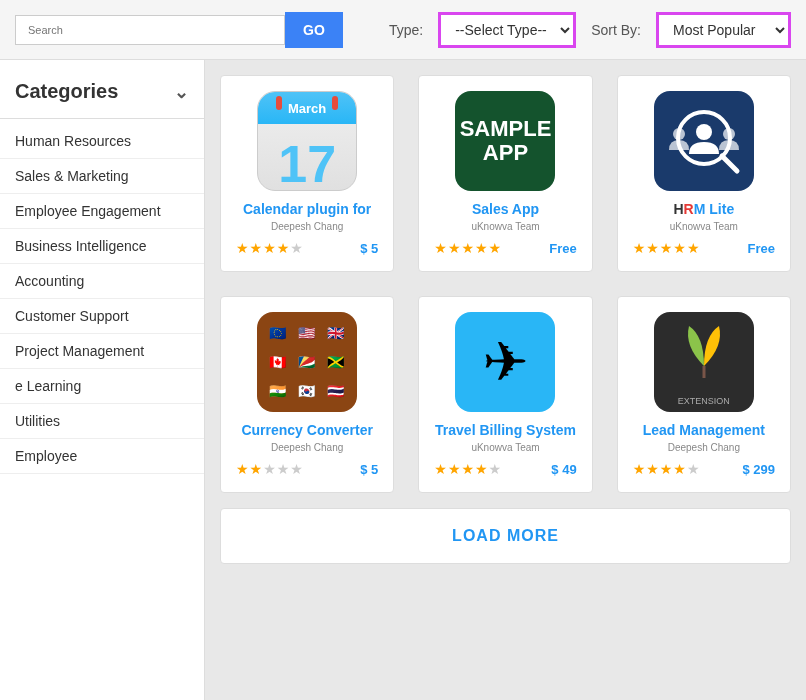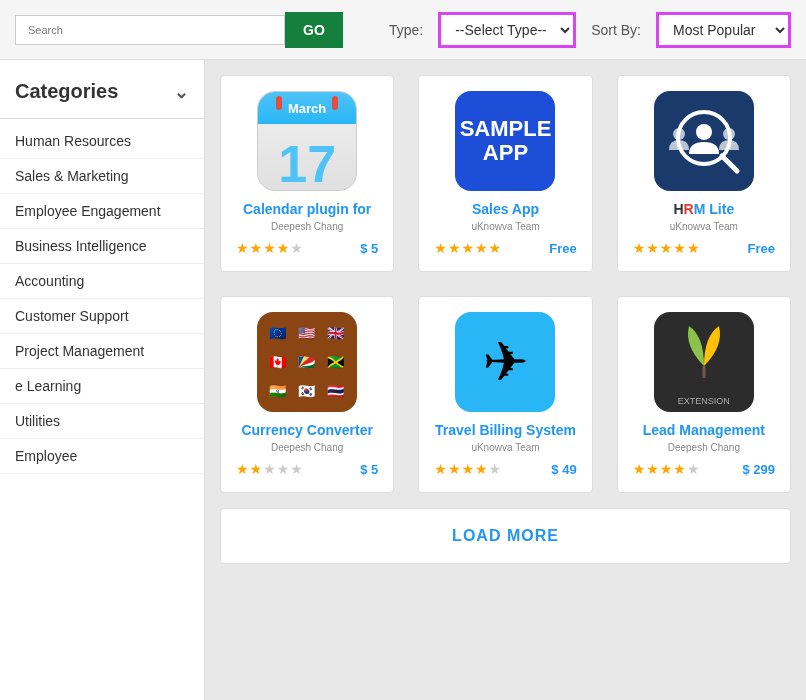--- a/index.html
+++ b/index.html
@@ -22,21 +22,21 @@
     }
     .search-input {
       border: 1px solid #ccc;
       padding: 8px 12px;
       width: 270px;
       font-size: 11px;
       outline: none;
       color: #999;
     }
     .go-button {
-      background: #15803d;
+      background: #3b82f6;
       color: white;
       border: none;
       padding: 8px 18px;
       font-size: 14px;
       font-weight: bold;
       cursor: pointer;
       height: 36px;
     }
     .filter-area {
       display: flex;
@@ -170,21 +170,21 @@
     .cal-num {
       font-size: 52px;
       font-weight: bold;
       color: #4fc3f7;
       line-height: 1;
       margin-top: 14px;
     }
 
     
     .sample-app-icon {
-      background: #1d4ed8;
+      background: #14532d;
       border-radius: 16px;
     }
     .sample-app-text {
       color: white;
       font-size: 22px;
       font-weight: bold;
       text-align: center;
       line-height: 1.1;
     }
 

